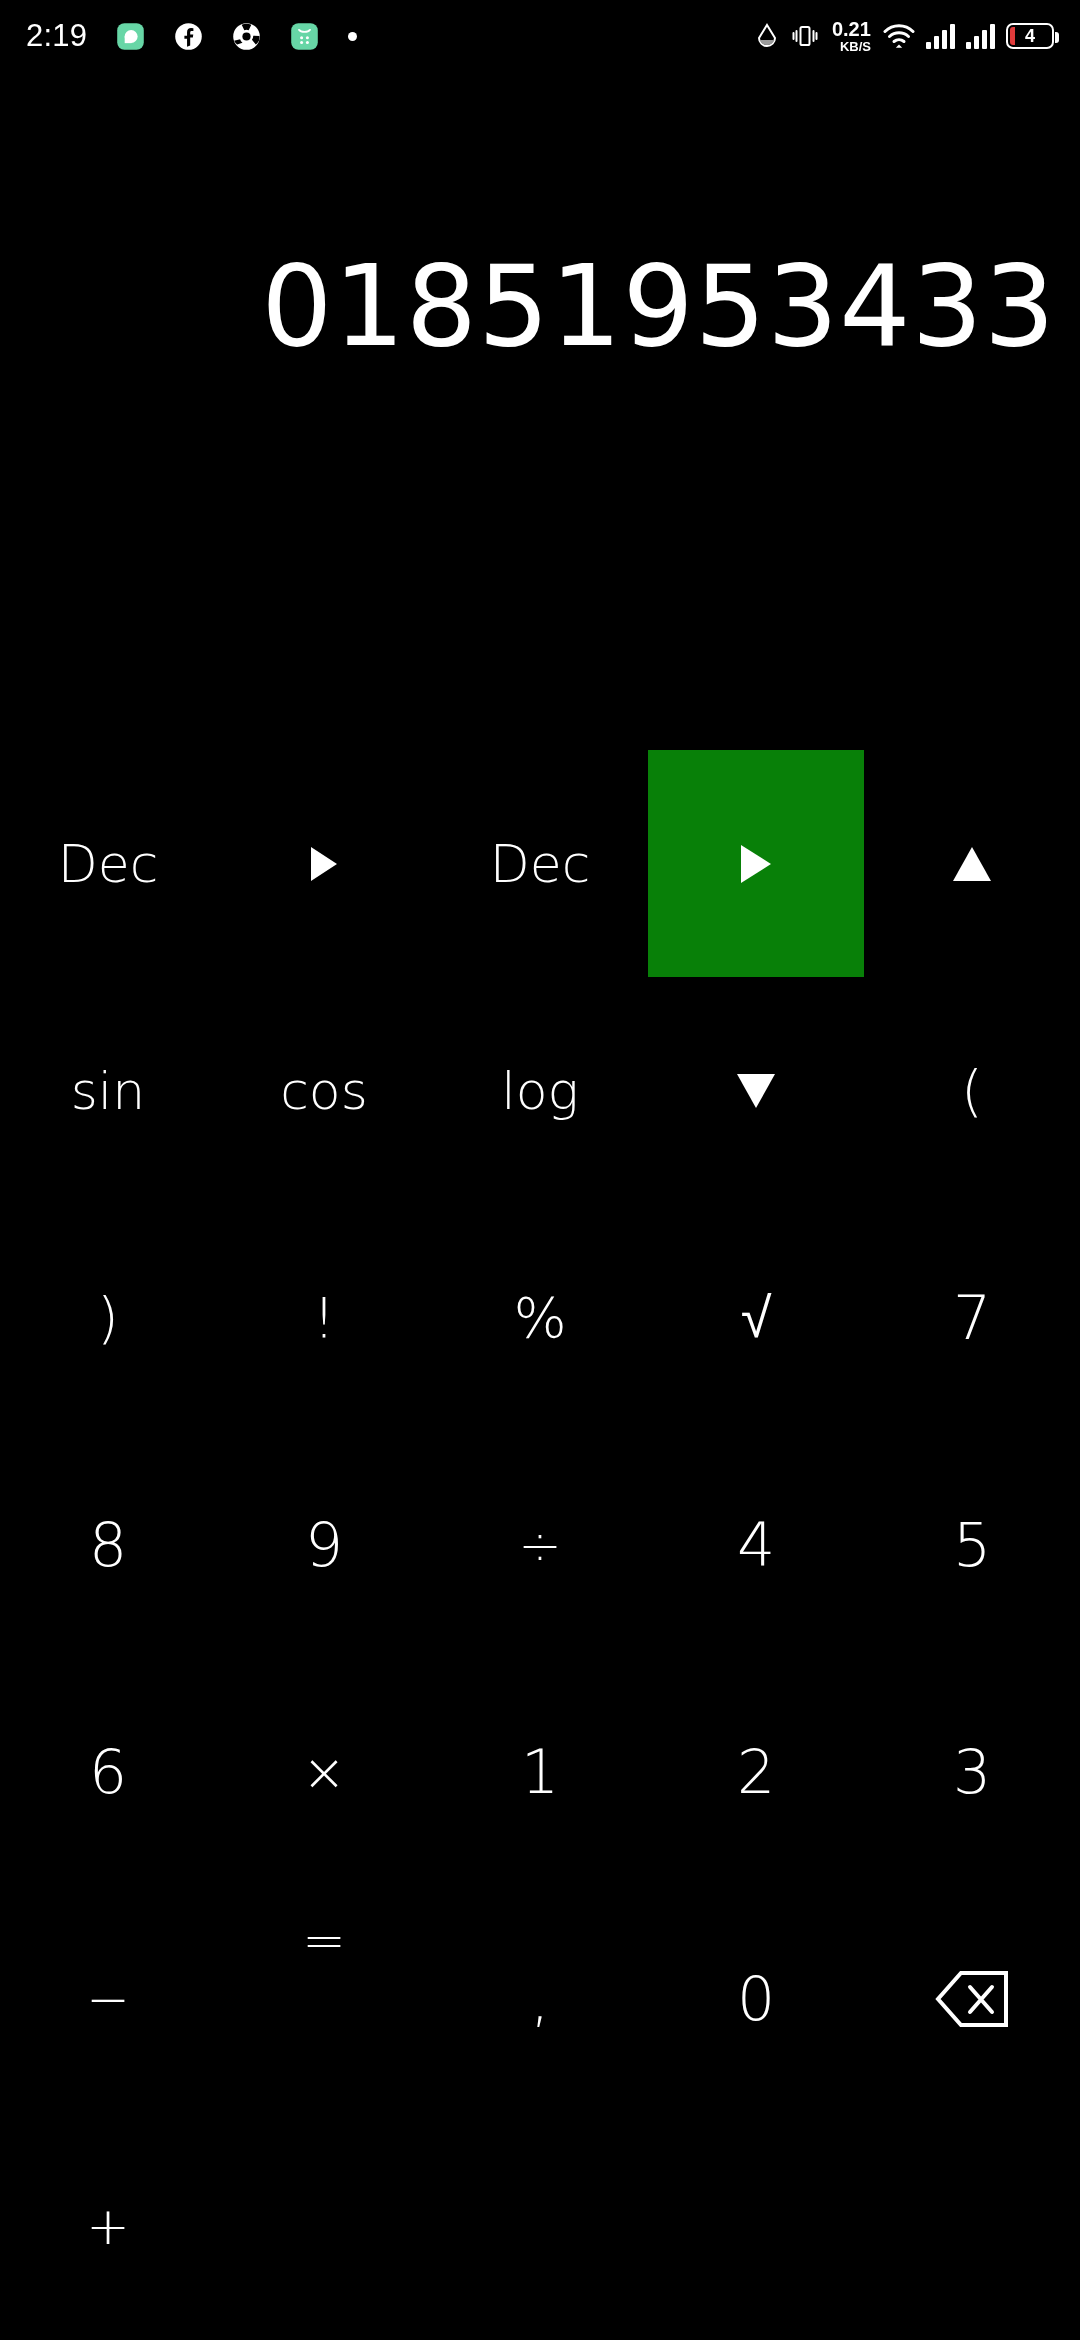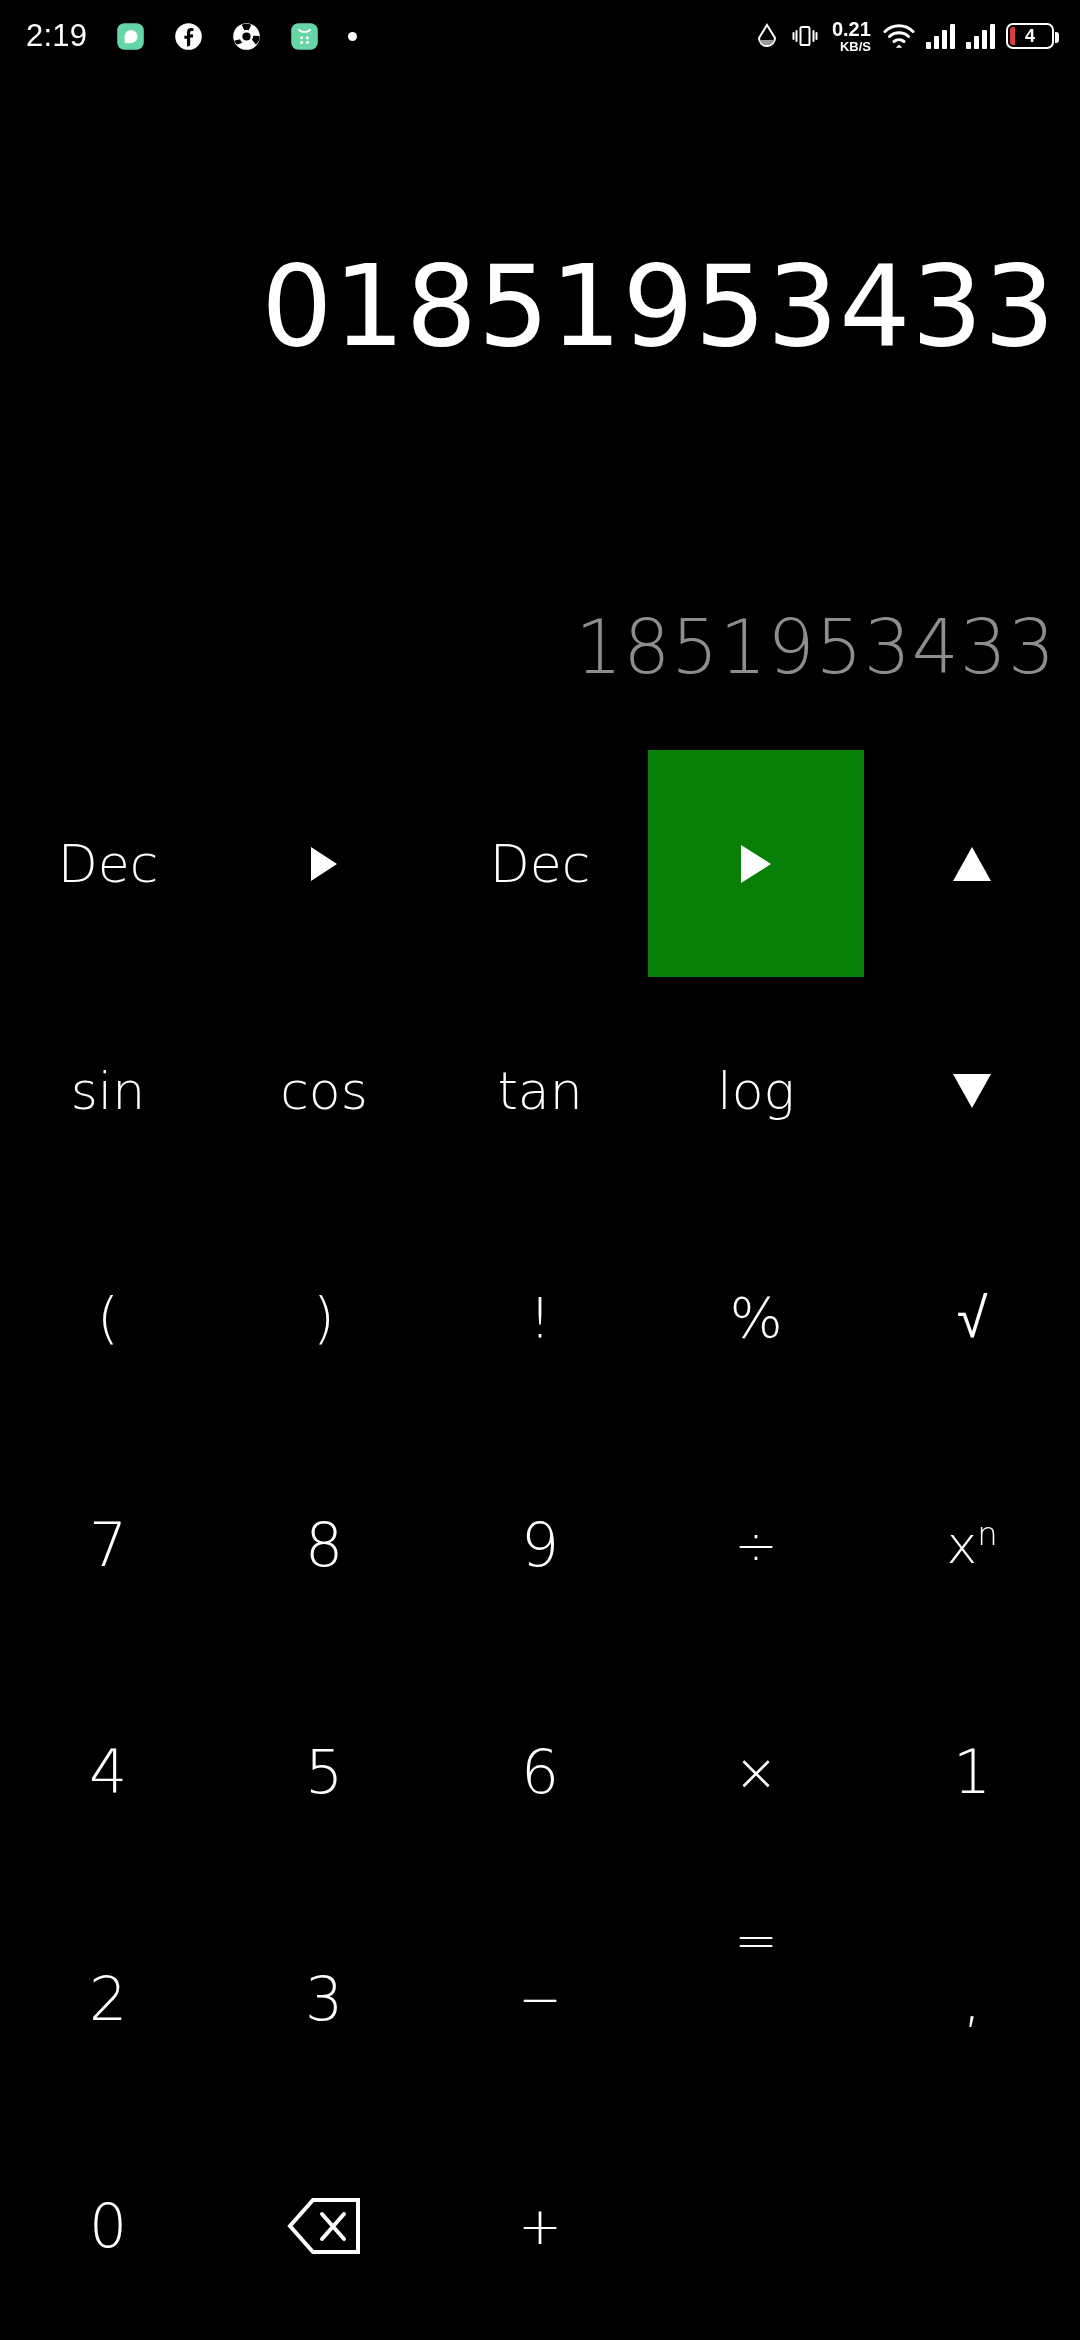--- a/index.html
+++ b/index.html
@@ -207,21 +207,20 @@
 
       <div class="batt">
         <div class="lvl"></div>
         <span>4</span>
       </div>
     </div>
   </div>
 
   <div id="display">
     <div class="primary">01851953433</div>
-    <div class="secondary">1851953433</div>
   </div>
 
   <div id="keypad">
       <div class="key sz-fn">
         <span class="lbl">Dec</span>
       </div>
       <div class="key">
         <div class="tri-r small"></div>
       </div>
       <div class="key sz-fn">
@@ -233,23 +232,20 @@
       <div class="key">
         <div class="tri-u"></div>
       </div>
       <div class="key sz-fn">
         <span class="lbl">sin</span>
       </div>
       <div class="key sz-fn">
         <span class="lbl">cos</span>
       </div>
       <div class="key sz-fn">
-        <span class="lbl">tan</span>
-      </div>
-      <div class="key sz-fn">
         <span class="lbl">log</span>
       </div>
       <div class="key">
         <div class="tri-d"></div>
       </div>
       <div class="key sz-sym">
         <span class="lbl">(</span>
       </div>
       <div class="key sz-sym">
         <span class="lbl">)</span>
@@ -267,23 +263,20 @@
         <span class="lbl">7</span>
       </div>
       <div class="key sz-num">
         <span class="lbl">8</span>
       </div>
       <div class="key sz-num">
         <span class="lbl">9</span>
       </div>
       <div class="key sz-op">
         <span class="lbl">÷</span>
-      </div>
-      <div class="key sz-op">
-        <span class="lbl">x<span class="sup">n</span></span>
       </div>
       <div class="key sz-num">
         <span class="lbl">4</span>
       </div>
       <div class="key sz-num">
         <span class="lbl">5</span>
       </div>
       <div class="key sz-num">
         <span class="lbl">6</span>
       </div>

